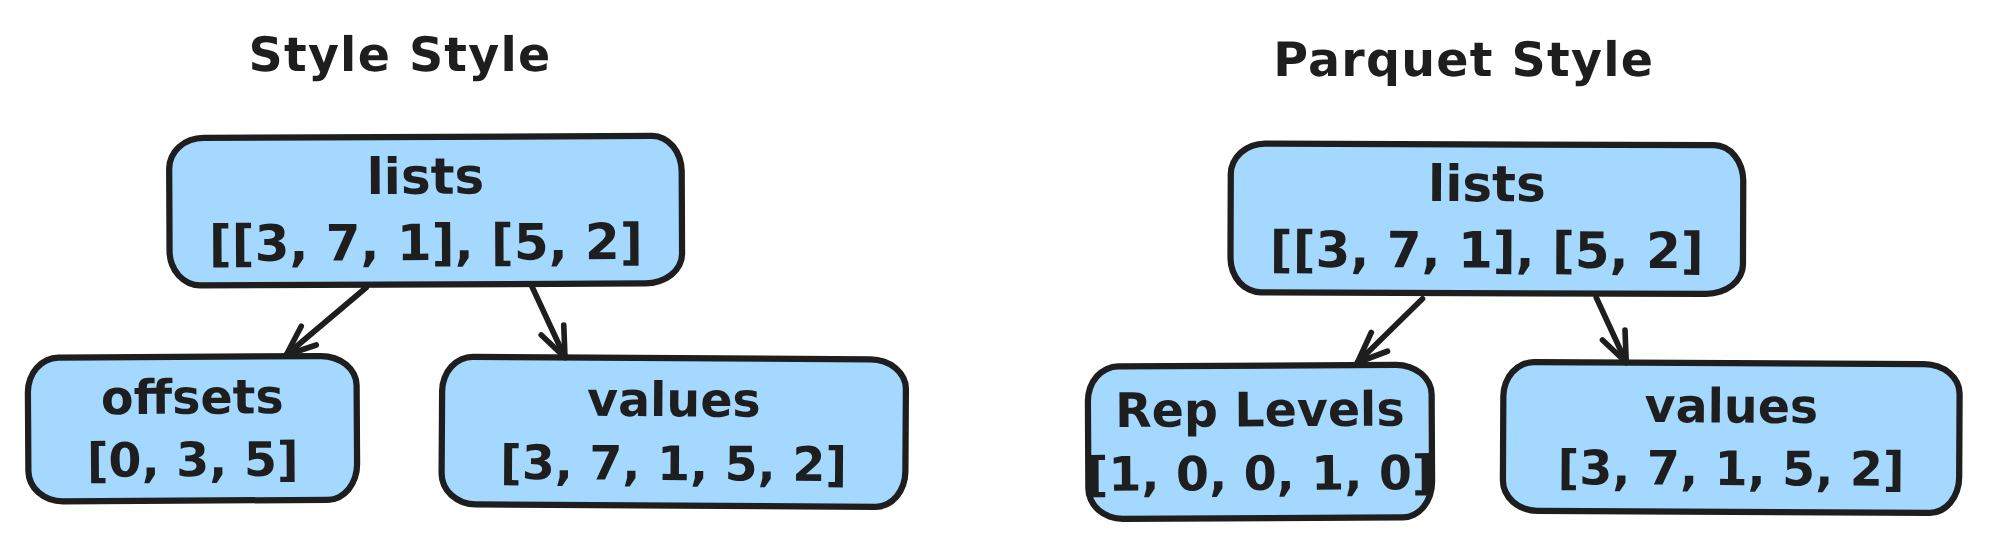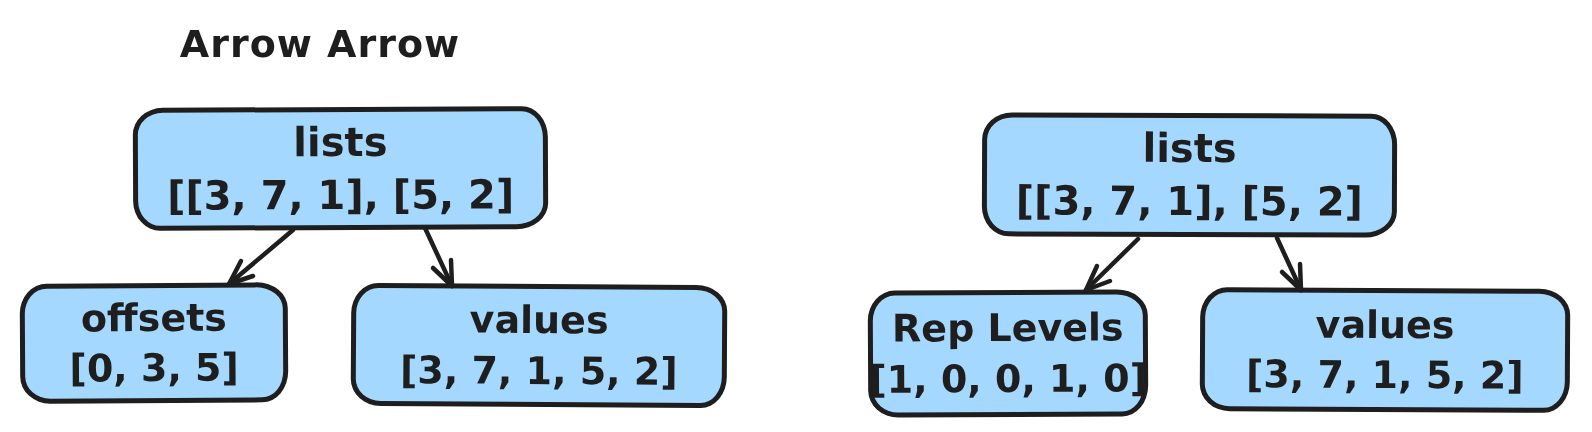--- a/index.html
+++ b/index.html
@@ -46,22 +46,23 @@
   .arrows path{
     fill:none; stroke:var(--stroke); stroke-width:4.5;
     stroke-linecap:round; stroke-linejoin:round;
   }
 </style>
 </head>
 <body>
 
 <div class="canvas">
 
-  <div class="title" id="d1-title">Arrow Arrow</div>
+  <div class="title" id="d1-title">Style Style</div>
 
+  <div class="title" id="d2-title">Parquet Style</div>
 
   <div class="node root-node" id="d1-root">
     <div class="node-label">lists</div>
     <div class="node-value">[[3, 7, 1], [5, 2]</div>
   </div>
 
   <div class="node child-node" id="d1-c1">
     <div class="node-label">offsets</div>
     <div class="node-value">[0, 3, 5]</div>
   </div>

